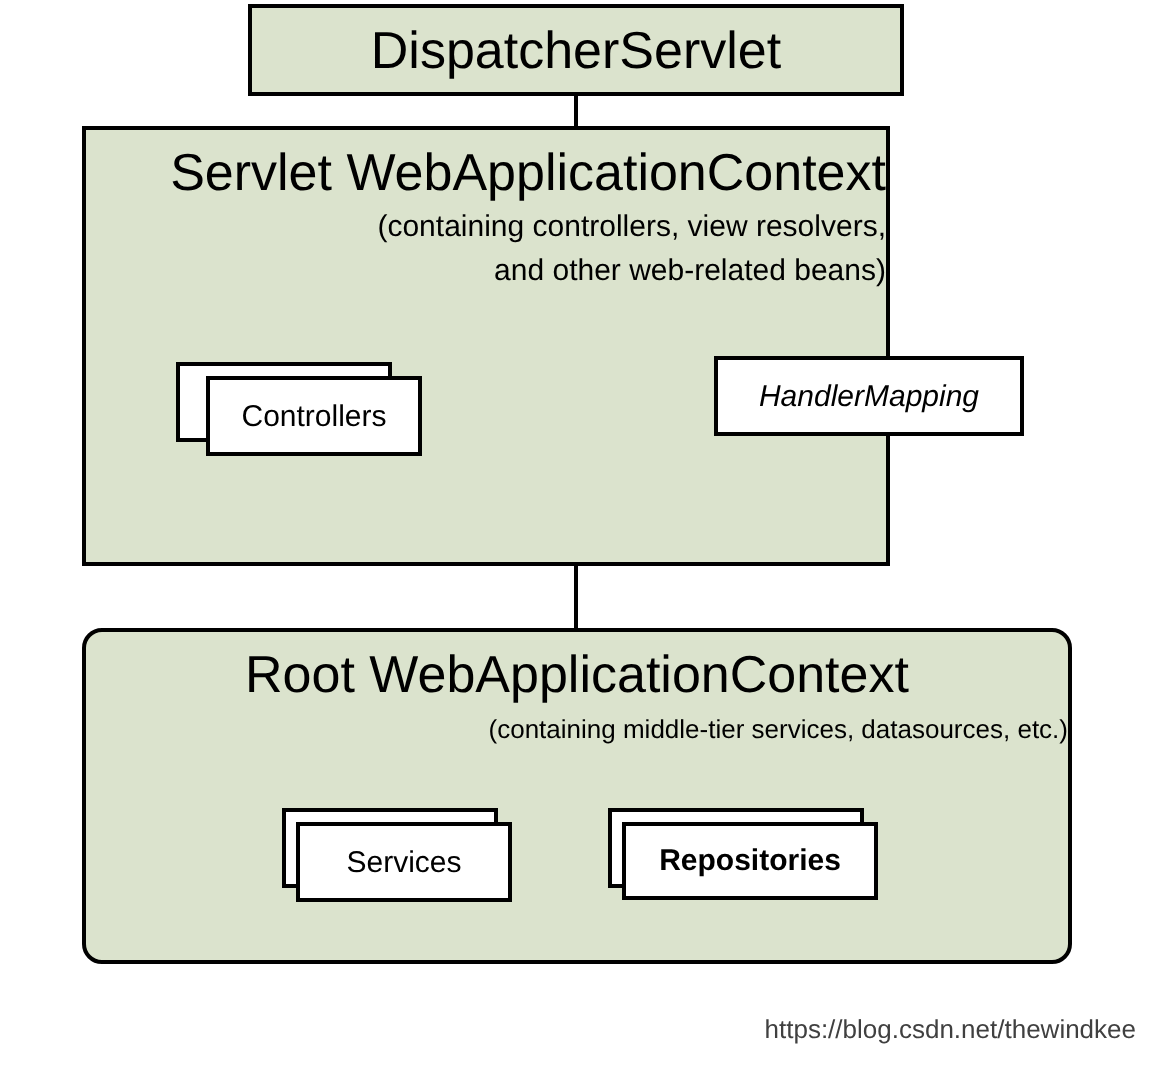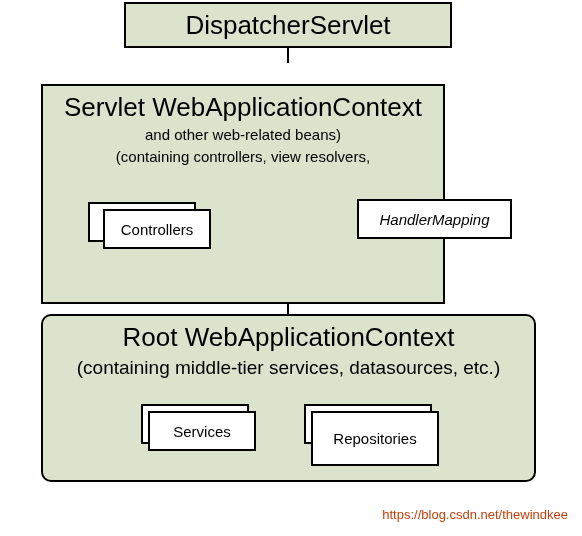--- a/index.html
+++ b/index.html
@@ -28,22 +28,21 @@
     }
     .dispatcher-title {
       font-size: 26px;
       font-weight: normal;
     }
     .servlet-context {
       left: 41px;
       top: 63px;
       width: 404px;
       height: 220px;
-      text-align: center;
-      margin-top: 21px;
+      text-align: right;
     }
     .servlet-title {
       font-size: 26px;
       margin-top: 6px;
     }
     .servlet-sub {
       font-size: 15px;
       line-height: 1.3;
       margin-top: 2px;
     }
@@ -53,22 +52,23 @@
       width: 495px;
       height: 168px;
       text-align: center;
       border-radius: 10px;
     }
     .root-title {
       font-size: 26px;
       margin-top: 6px;
     }
     .root-sub {
-      font-size: 19px;
+      font-size: 13px;
       margin-top: 4px;
+      text-align: right;
     }
     .inner-box {
       position: absolute;
       background: #fff;
       border: 2px solid #000;
       box-sizing: border-box;
       display: flex;
       align-items: center;
       justify-content: center;
       font-size: 15px;
@@ -82,38 +82,38 @@
     .connector-v {
       position: absolute;
       width: 2px;
       background: #000;
     }
     .watermark {
       position: absolute;
       right: 14px;
       bottom: 14px;
       font-size: 13px;
-      color: #c2410c;
+      color: #404040;
     }
   </style>
 </head>
 <body>
 
 <div class="connector-v" style="left: 287px; top: 48px; height: 15px;"></div>
 
 <div class="connector-v" style="left: 287px; top: 283px; height: 31px;"></div>
 
 <div class="box dispatcher">
   <div class="dispatcher-title">DispatcherServlet</div>
 </div>
 
 <div class="box servlet-context">
   <div class="servlet-title">Servlet WebApplicationContext</div>
+  <div class="servlet-sub">(containing controllers, view resolvers,</div>
   <div class="servlet-sub">and other web-related beans)</div>
-  <div class="servlet-sub">(containing controllers, view resolvers,</div>
 
   <div class="shadow-box" style="left: 45px; top: 116px; width: 108px; height: 40px;"></div>
   <div class="inner-box" style="left: 60px; top: 123px; width: 108px; height: 40px;">
     <span>Controllers</span>
   </div>
 
 
   <div class="inner-box" style="left: 314px; top: 113px; width: 155px; height: 40px; font-style: italic;">
     <span>HandlerMapping</span>
   </div>
@@ -122,18 +122,18 @@
 <div class="box root-context">
   <div class="root-title">Root WebApplicationContext</div>
   <div class="root-sub">(containing middle-tier services, datasources, etc.)</div>
 
   <div class="shadow-box" style="left: 98px; top: 88px; width: 108px; height: 40px;"></div>
   <div class="inner-box" style="left: 105px; top: 95px; width: 108px; height: 40px; text-align: right;">
     <span>Services</span>
   </div>
 
   <div class="shadow-box" style="left: 261px; top: 88px; width: 128px; height: 40px;"></div>
-  <div class="inner-box" style="left: 268px; top: 95px; width: 128px; height: 55px;">
+  <div class="inner-box" style="left: 268px; top: 95px; width: 128px; height: 39px; font-weight: bold;">
     <span>Repositories</span>
   </div>
 </div>
 
 <div class="watermark">https://blog.csdn.net/thewindkee</div>
 
 </body></html>

